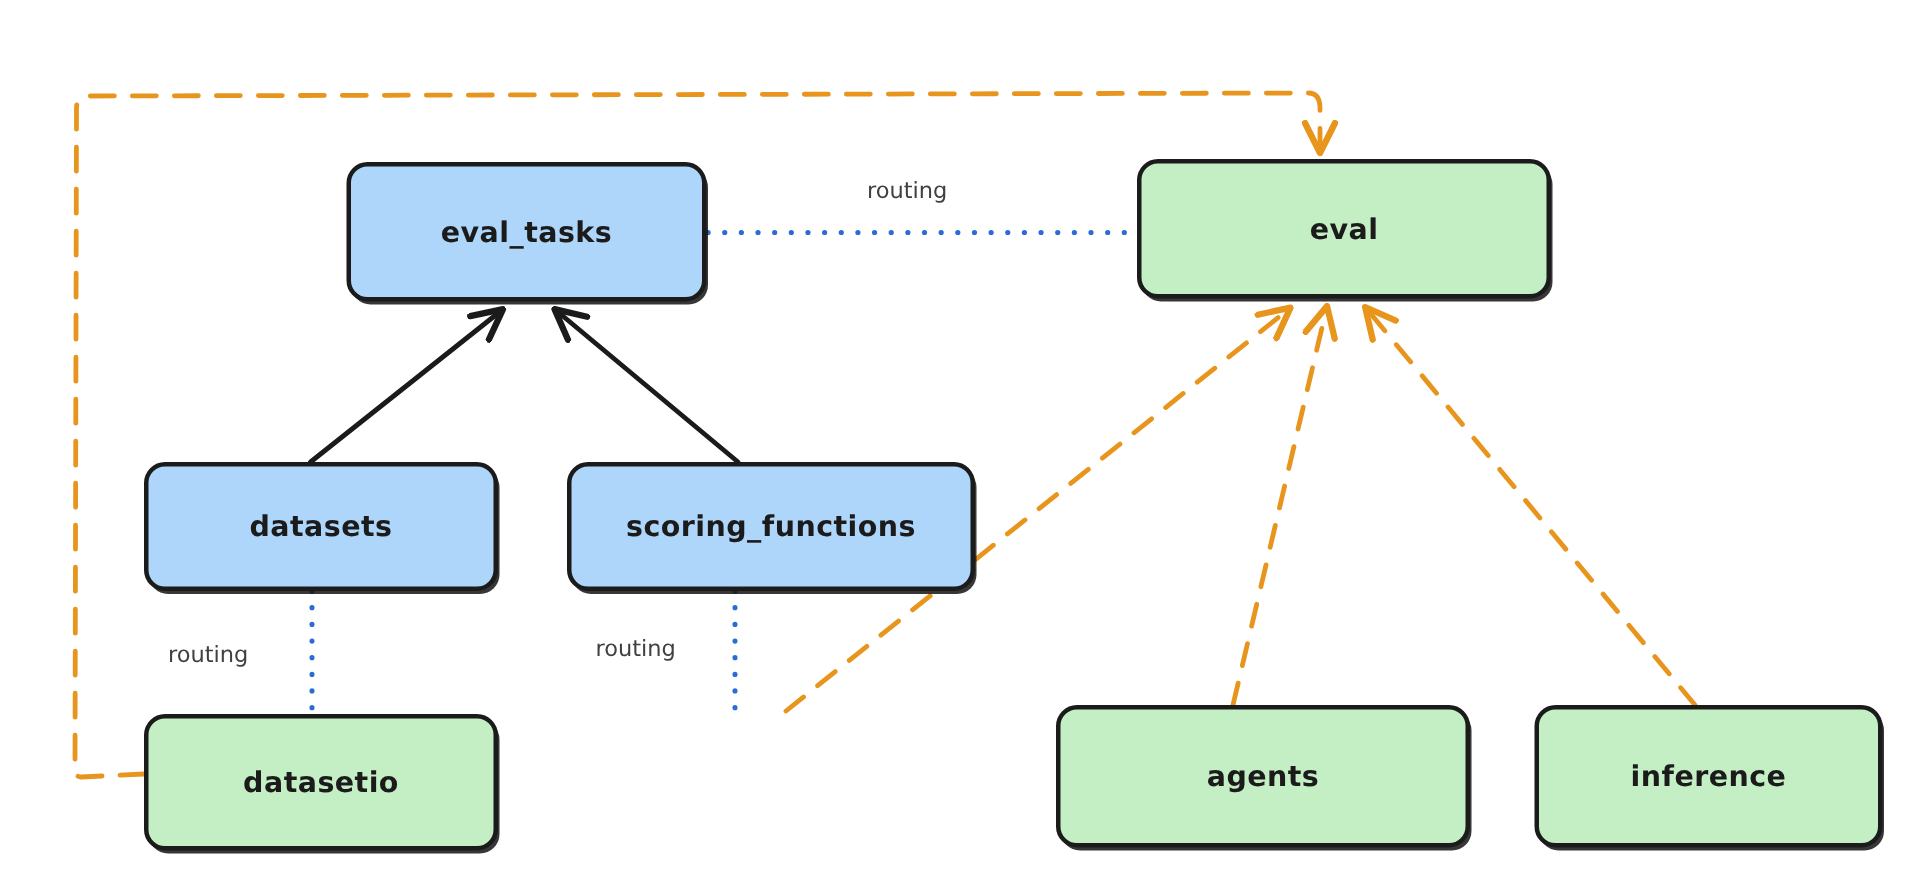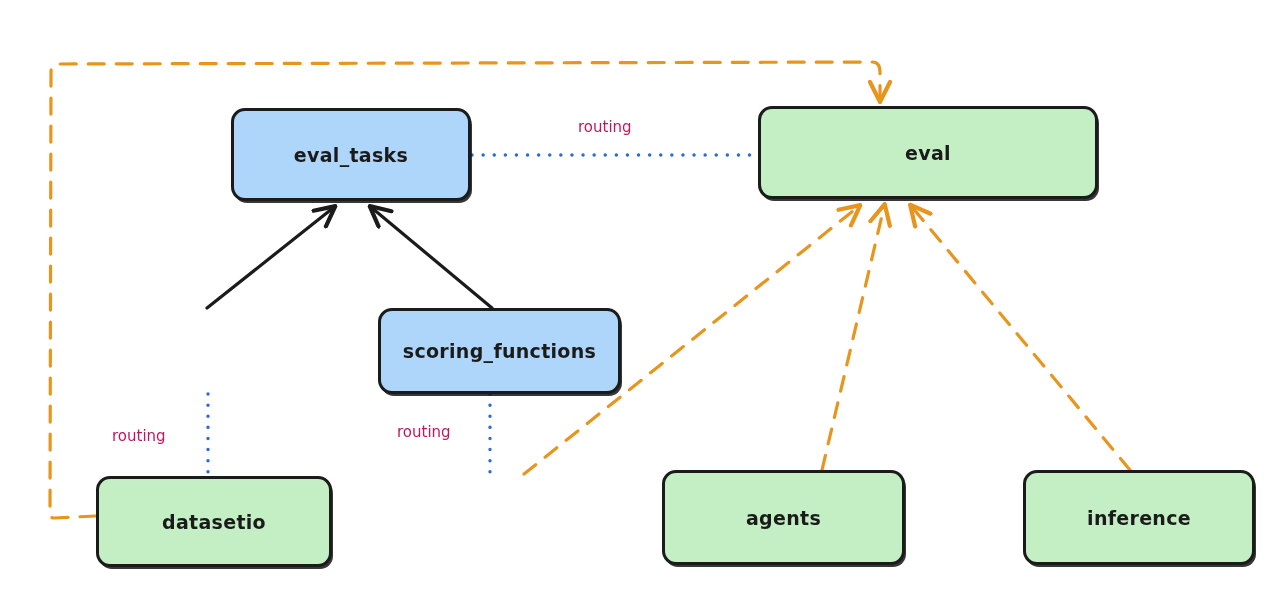--- a/index.html
+++ b/index.html
@@ -43,21 +43,21 @@
     letter-spacing: 0.3px;
     white-space: nowrap;
   }
   .node.blue  { background: #aed6fa; }
   .node.green { background: #c4efc4; }
 
   .edge-label {
     position: absolute;
     font-family: "DejaVu Sans", sans-serif;
     font-size: 15px;
-    color: #be185d;
+    color: #404040;
     white-space: nowrap;
     z-index: 4;
     text-align: center;
   }
 </style>
 </head>
 <body>
 
 <div id="canvas">
 
@@ -89,35 +89,38 @@
 
     <path d="M 208,394 L 208,476" fill="none" stroke="#2b6cd4" stroke-width="3.4" stroke-linecap="round" stroke-dasharray="0.1 11"></path>
 
     <path d="M 490,394 L 490,474" fill="none" stroke="#2b6cd4" stroke-width="3.4" stroke-linecap="round" stroke-dasharray="0.1 11"></path>
   </svg>
 
   <div class="node blue" style="left:231px; top:108px; width:240px; height:93px;">
     <span class="node-label">eval_tasks</span>
   </div>
 
-  <div class="node green" style="left:758px; top:106px; width:340px; height:93px;">
+  <div class="node green" style="left:758px; top:106px; width:276px; height:93px;">
     <span class="node-label">eval</span>
   </div>
 
+  <div class="node blue" style="left:96px; top:308px; width:236px; height:86px;">
+    <span class="node-label">datasets</span>
+  </div>
 
-  <div class="node blue" style="left:378px; top:308px; width:243px; height:86px;">
+  <div class="node blue" style="left:378px; top:308px; width:272px; height:86px;">
     <span class="node-label">scoring_functions</span>
   </div>
 
   <div class="node green" style="left:96px; top:476px; width:236px; height:91px;">
     <span class="node-label">datasetio</span>
   </div>
 
 
-  <div class="node green" style="left:662px; top:470px; width:243px; height:95px;">
+  <div class="node green" style="left:704px; top:470px; width:276px; height:95px;">
     <span class="node-label">agents</span>
   </div>
 
   <div class="node green" style="left:1023px; top:470px; width:232px; height:95px;justify-content:center;">
     <span class="node-label">inference</span>
   </div>
 
   <div class="edge-label" style="left:578px; top:118px;">routing</div>
 
   <div class="edge-label" style="left:112px; top:427px;">routing</div>

